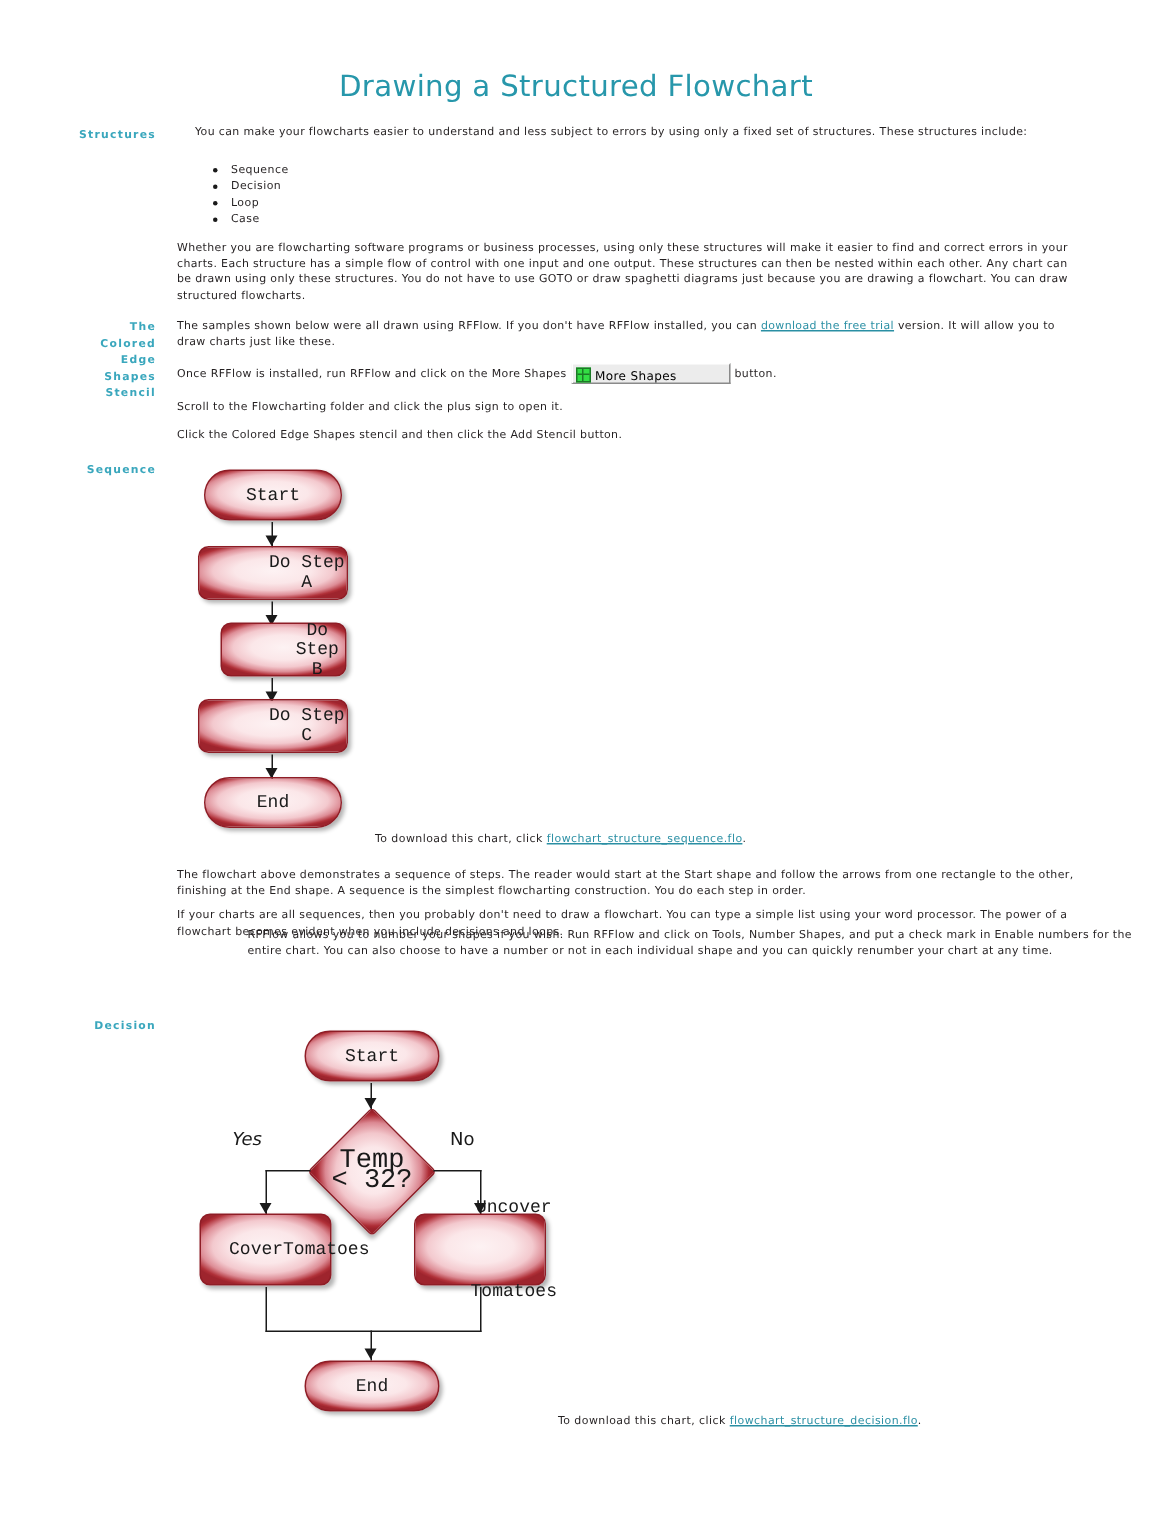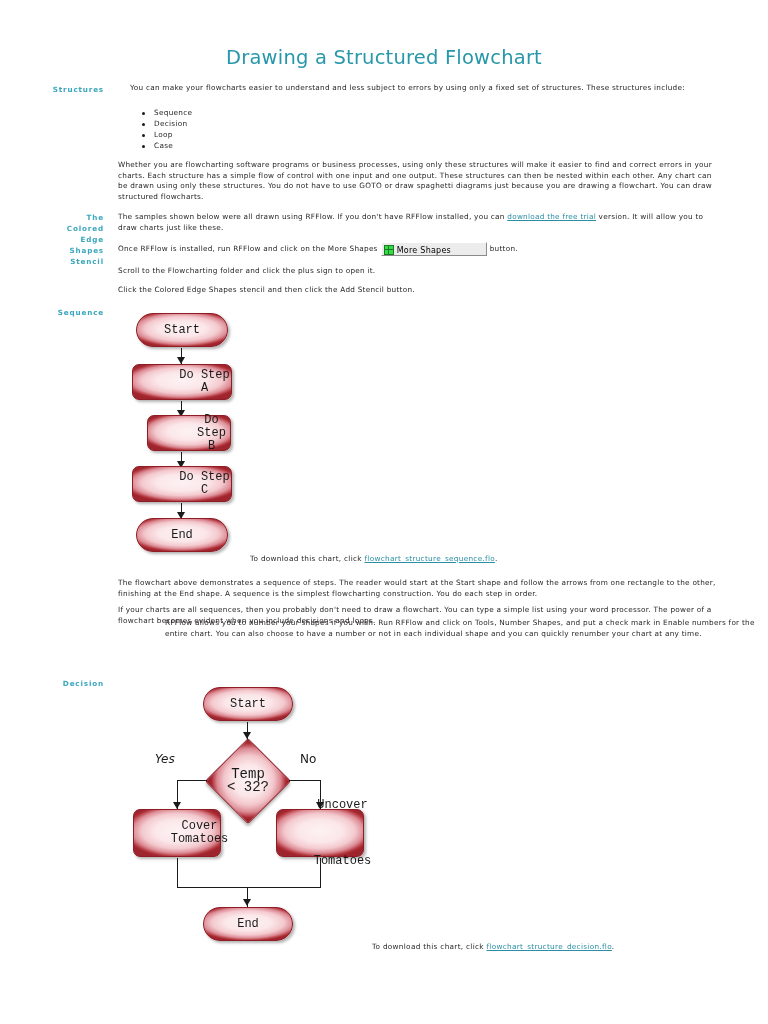--- a/index.html
+++ b/index.html
@@ -147,21 +147,21 @@
     background:
       radial-gradient(ellipse 66% 66% at 50% 48%,
         #fdf2f3 0%, #fbe7e9 40%, #f2c6cb 64%, #db8892 82%, #ad2c35 95%, #9b212a 100%);
     border: 1px solid #8e1d26;
     border-radius: 3px;
     box-shadow: 2px 2px 3px rgba(0,0,0,0.28);
   }
   .diamond .dia-text {
     position: relative;
     z-index: 2;
-    font-size: 14px;
+    font-size: 18px;
     line-height: 13px;
     color: #1a1a1a;
   }
 
   
   .vline, .hline {
     position: absolute;
     background: #1a1a1a;
   }
   .vline { width: 1px; }
@@ -275,21 +275,21 @@
   <div class="hline" style="left:57px; top:98px; width:30px;"></div>
   <div class="vline" style="left:57px; top:98px; height:30px;"></div>
   <div class="arrow" style="left:53px; top:120px;"></div>
   <div class="branch-label" style="left:35px; top:70px;font-style:italic;">Yes</div>
 
   <div class="hline" style="left:169px; top:98px; width:32px;"></div>
   <div class="vline" style="left:200px; top:98px; height:30px;"></div>
   <div class="arrow" style="left:196px; top:120px;"></div>
   <div class="branch-label" style="left:180px; top:70px;">No</div>
 
-  <div class="node rect" style="left:13px; top:127px; width:88px; height:48px; flex-direction:column;">
+  <div class="node rect" style="left:13px; top:127px; width:88px; height:48px; flex-direction:row;">
     <span>Cover</span>
     <span>Tomatoes</span>
   </div>
 
   <div class="node rect" style="left:156px; top:127px; width:88px; height:48px; flex-direction:column;gap:43px;">
     <span>Uncover</span>
     <span>Tomatoes</span>
   </div>
 
   <div class="vline" style="left:57px; top:176px; height:30px;"></div>

